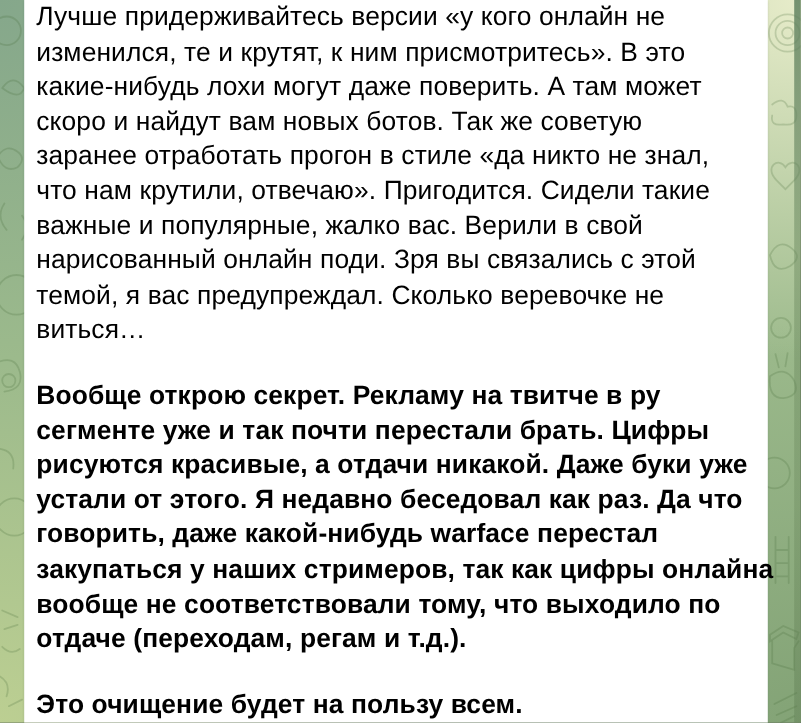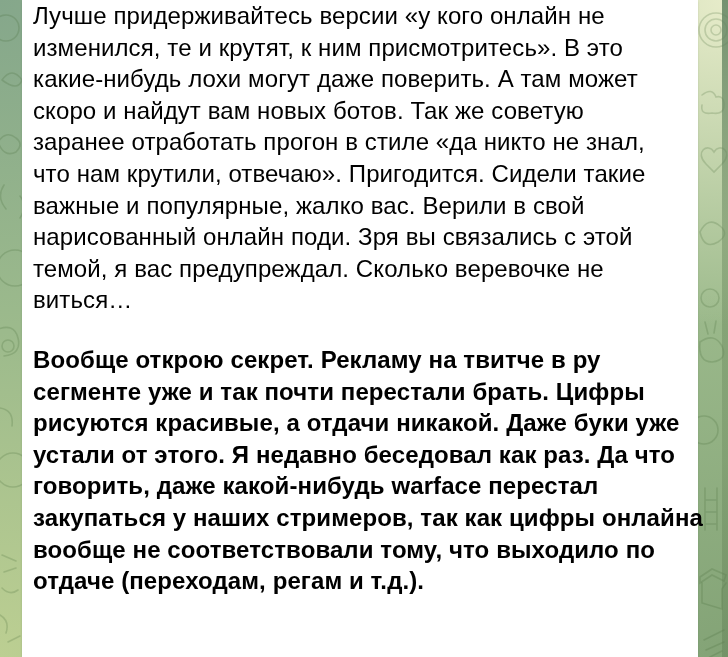--- a/index.html
+++ b/index.html
@@ -153,15 +153,16 @@
 темой, я вас предупреждал. Сколько веревочке не
 виться…</p>
       <p>Вообще открою секрет. Рекламу на твитче в ру
 сегменте уже и так почти перестали брать. Цифры
 рисуются красивые, а отдачи никакой. Даже буки уже
 устали от этого. Я недавно беседовал как раз. Да что
 говорить, даже какой-нибудь warface перестал
 закупаться у наших стримеров, так как цифры онлайна
 вообще не соответствовали тому, что выходило по
 отдаче (переходам, регам и т.д.).</p>
+      <p>Это очищение будет на пользу всем.</p>
     </div>
   </div>
 </div>
 
 </body></html>

